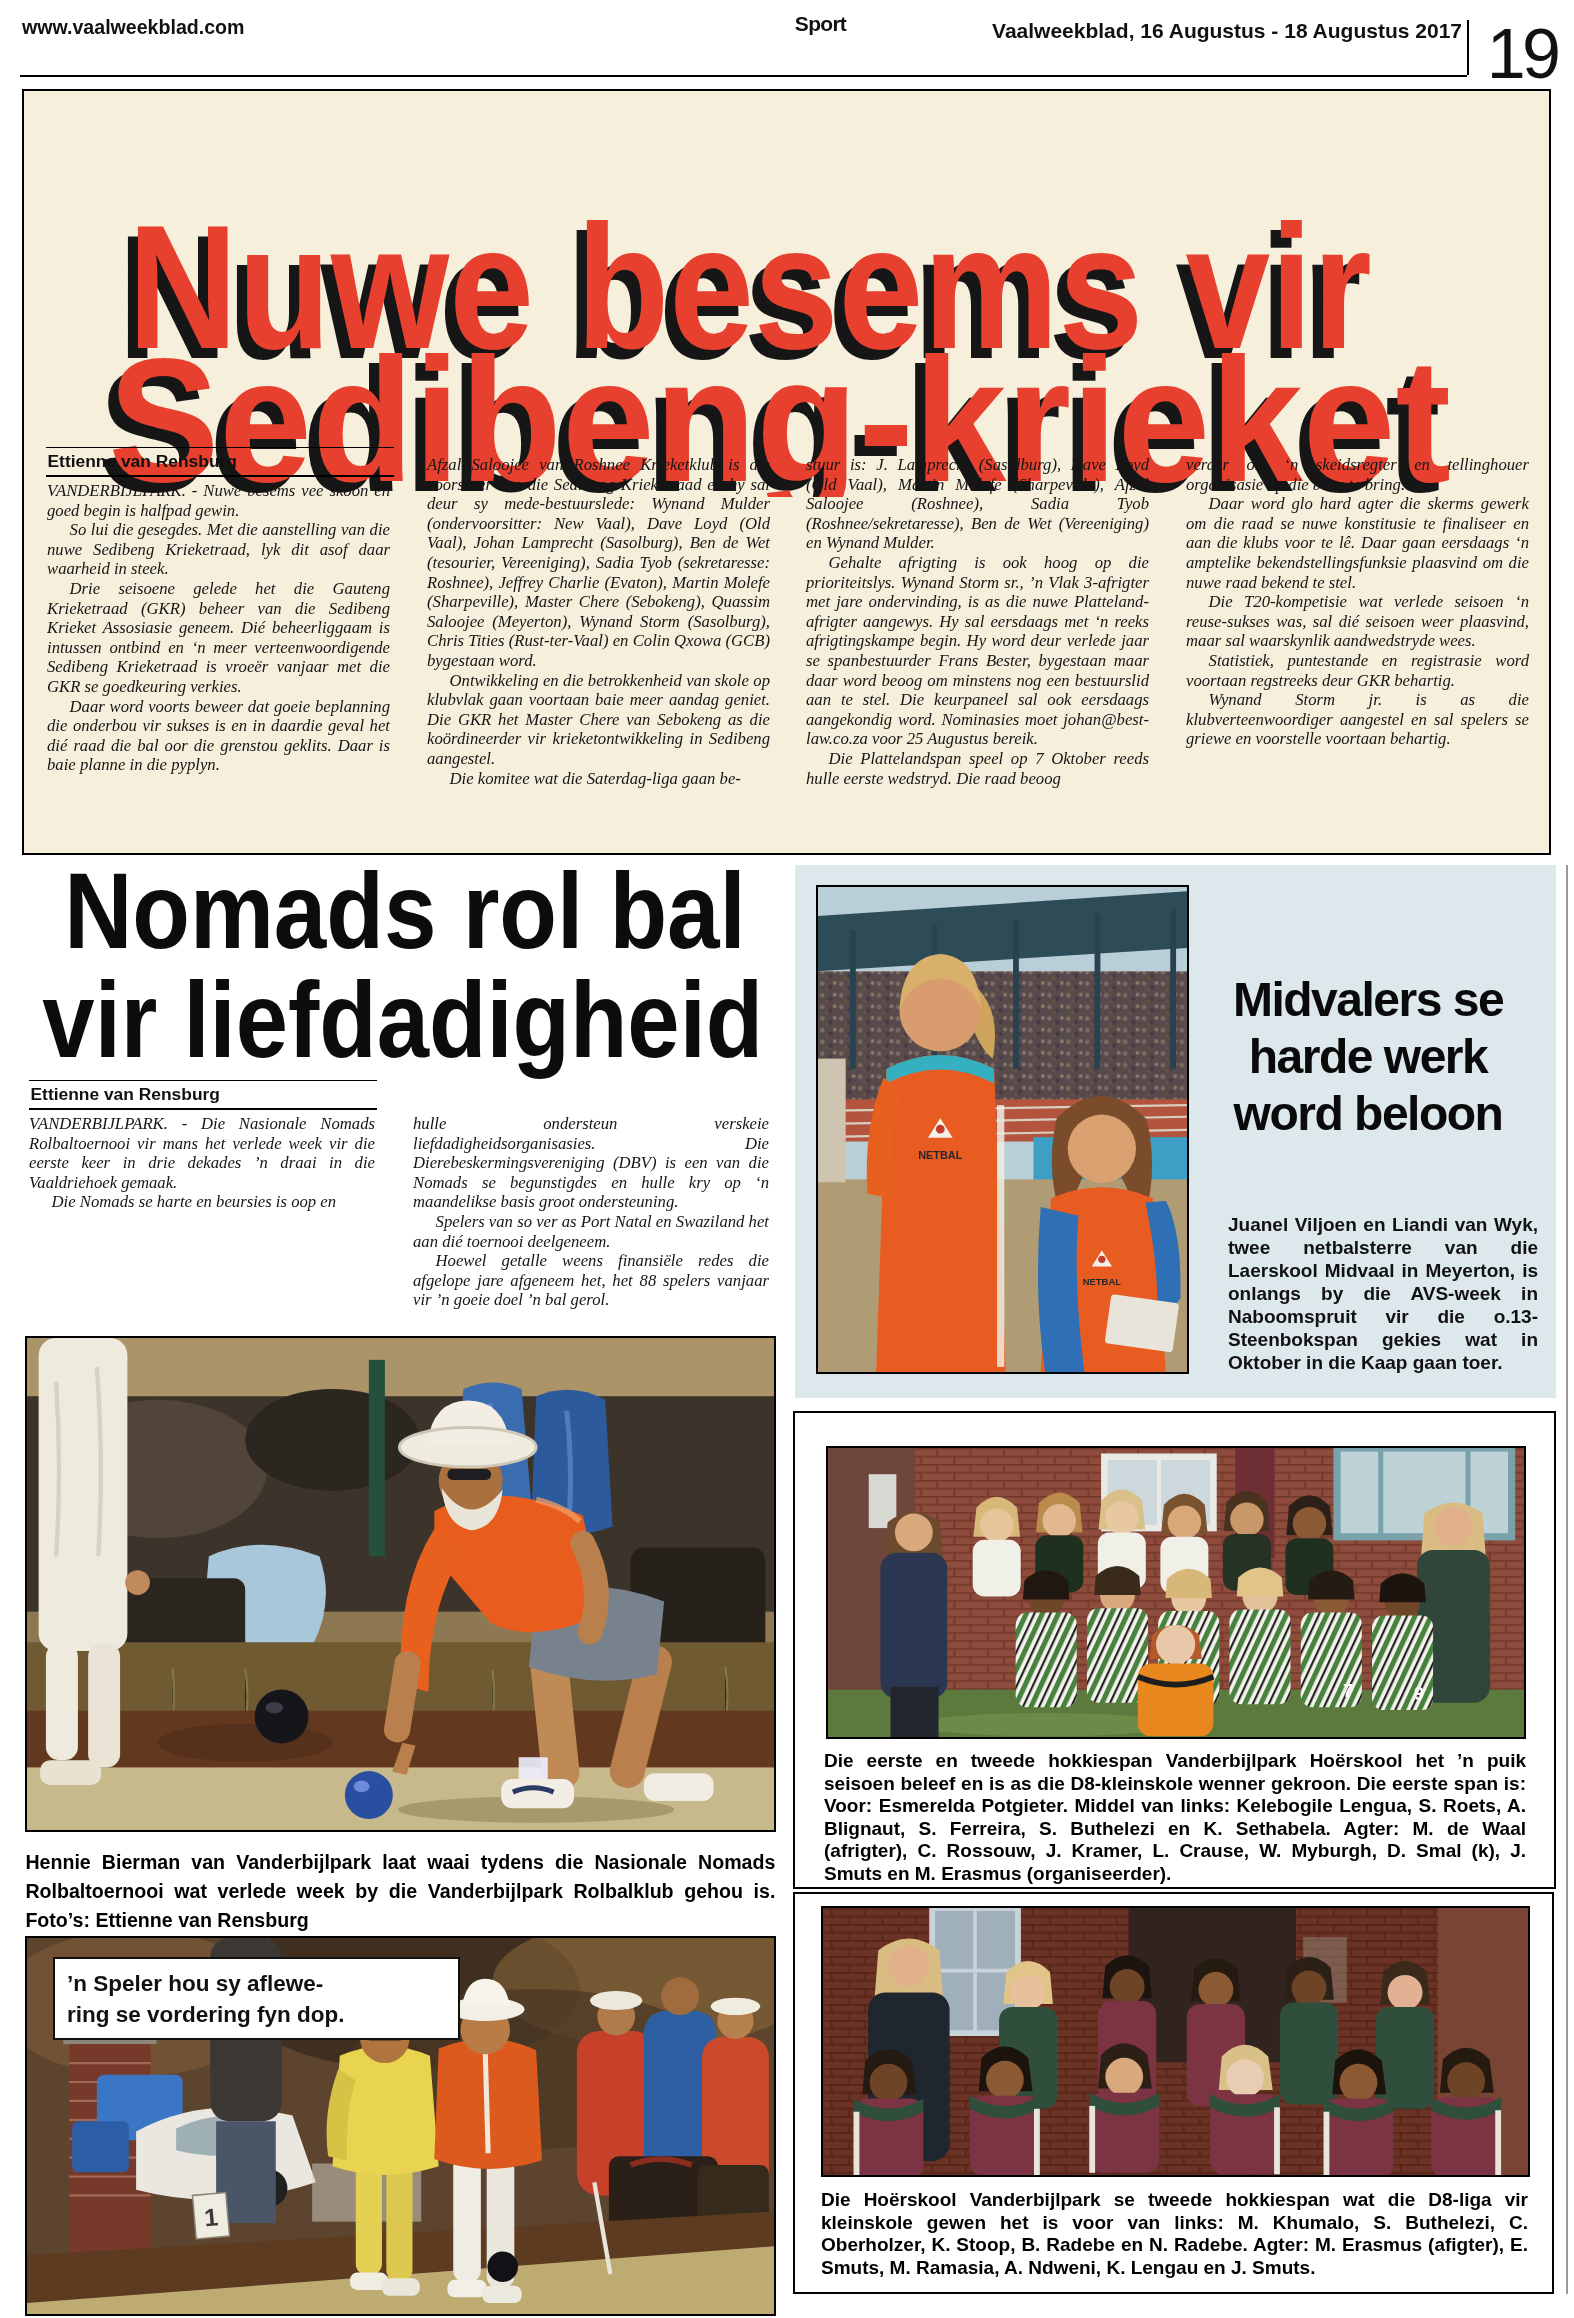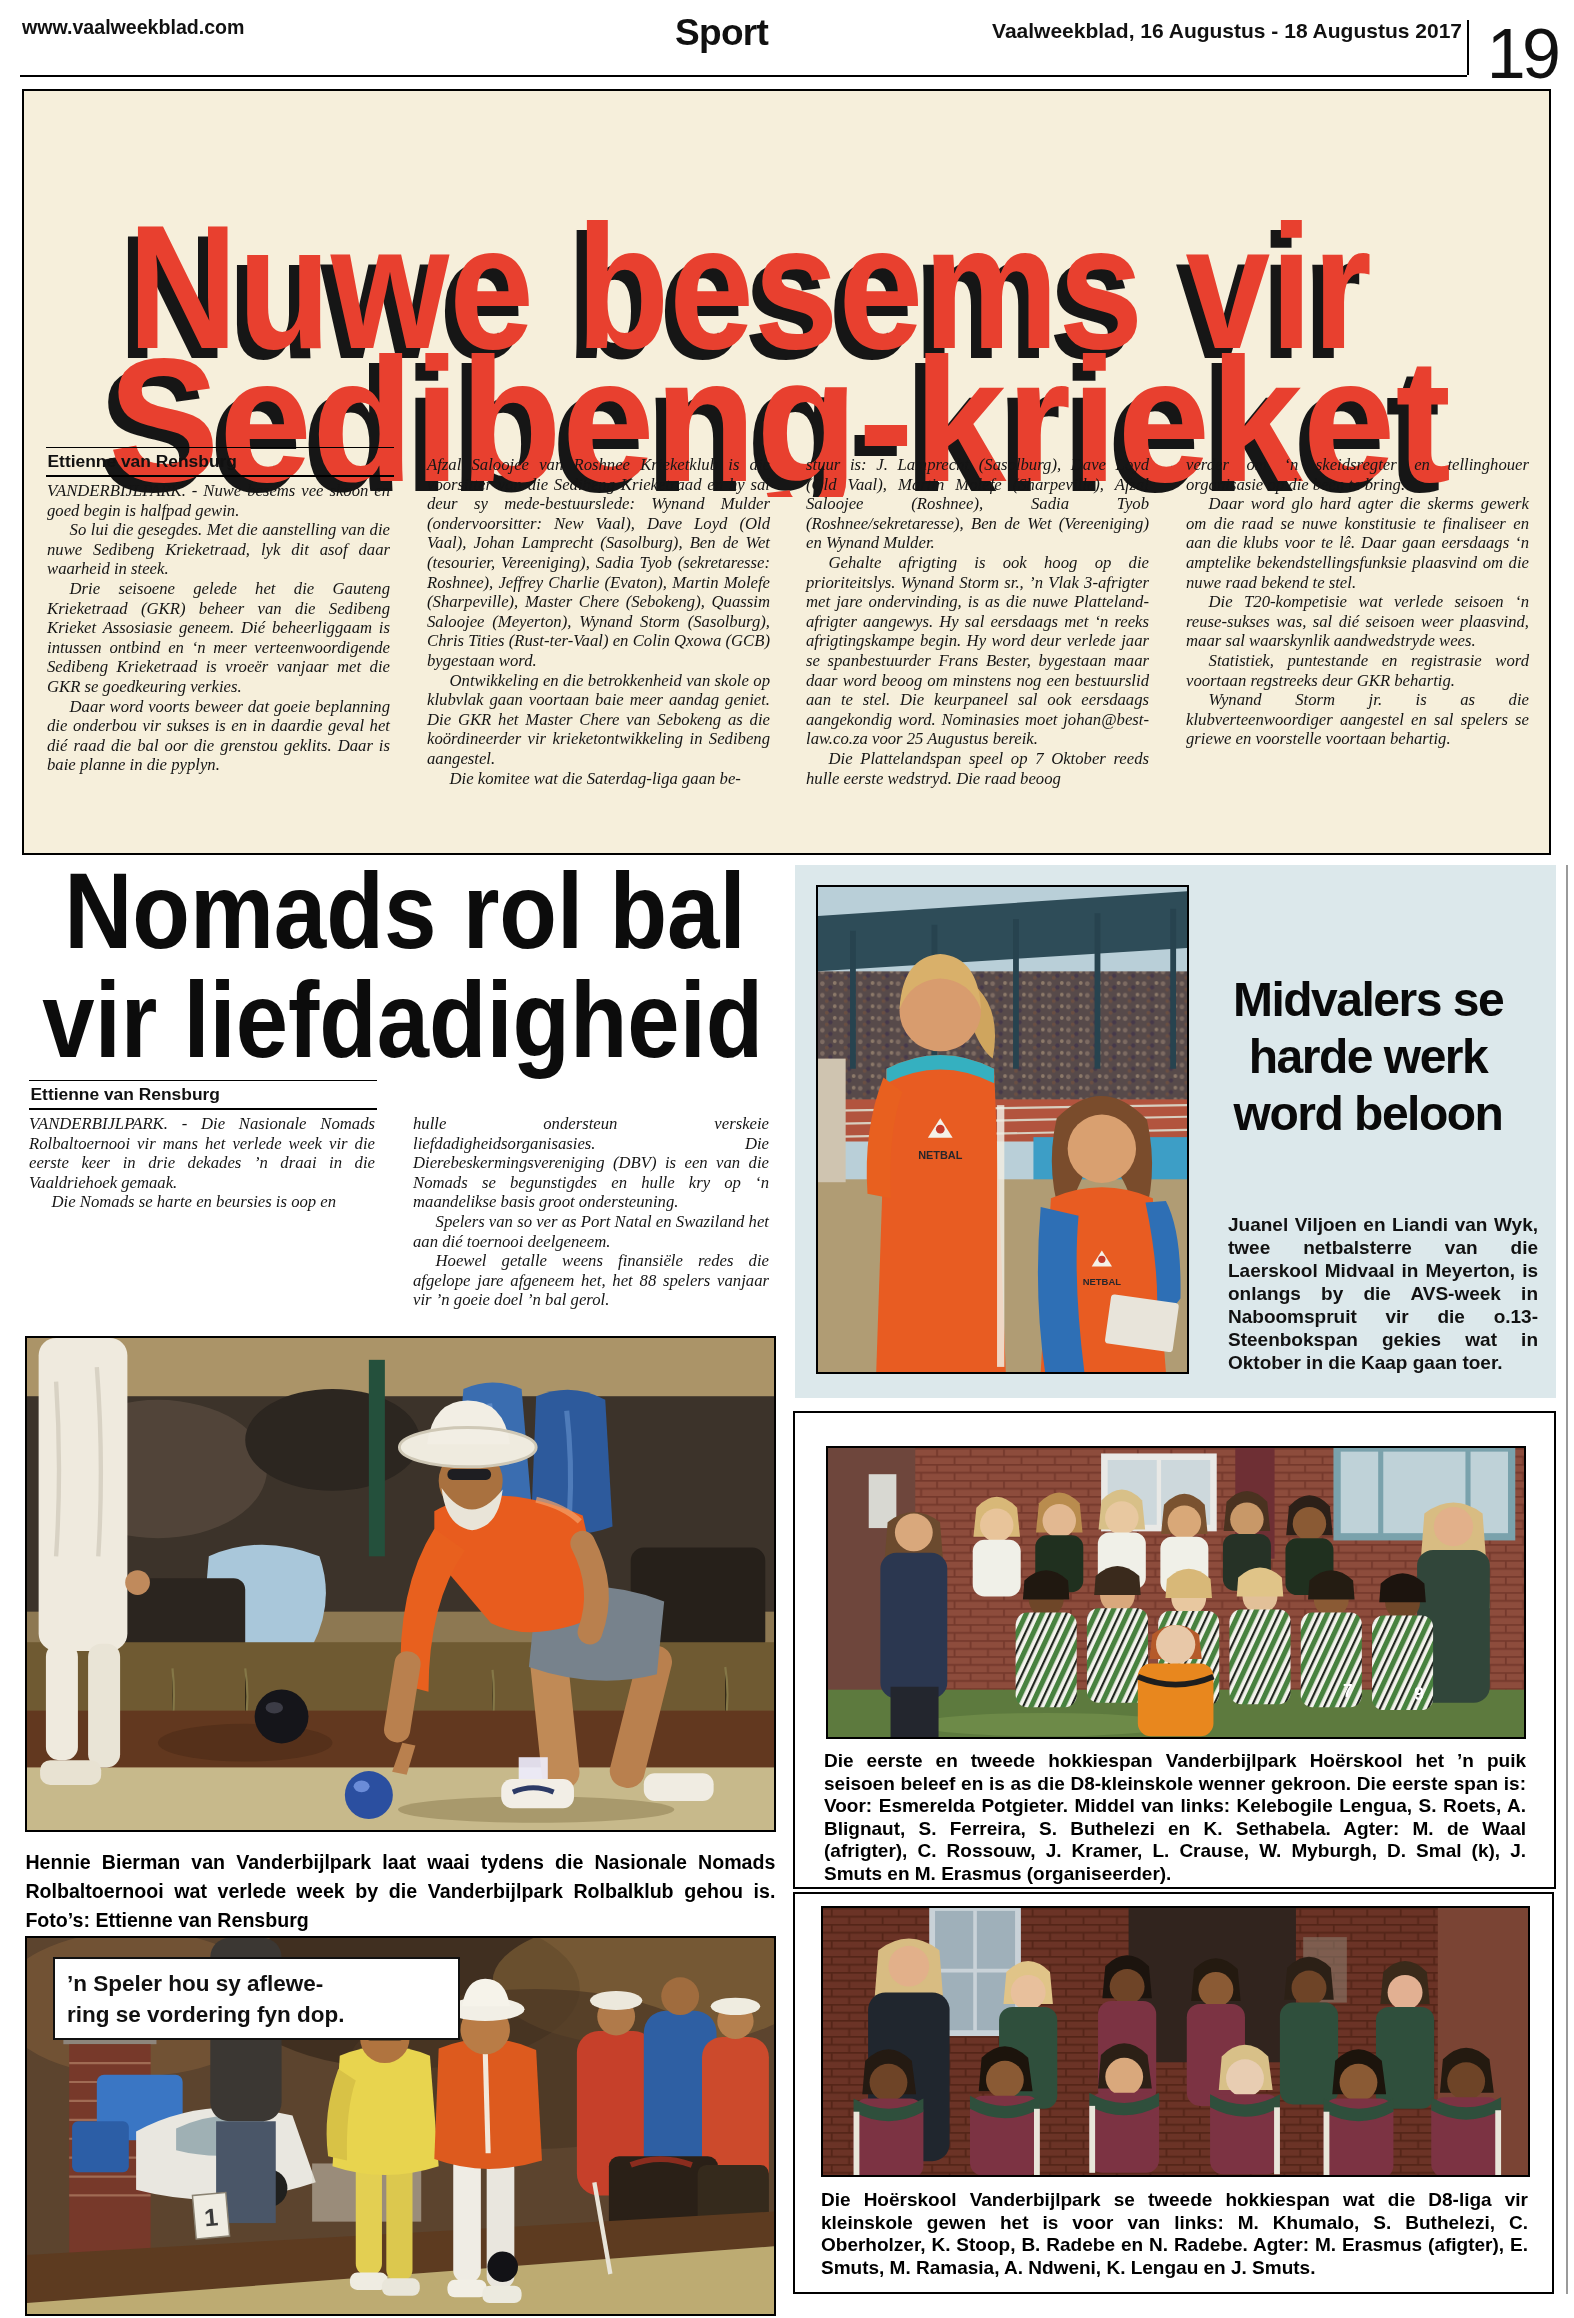--- a/index.html
+++ b/index.html
@@ -3,21 +3,21 @@
 <meta charset="utf-8">
 <style>
   html,body{margin:0;padding:0;}
   body{
     width:1574px;height:2319px;position:relative;background:#ffffff;
     font-family:"Liberation Sans",sans-serif;color:#111;overflow:hidden;
   }
   .abs{position:absolute;}
   
   .hdr-site{left:22px;top:16px;font-weight:bold;font-size:19.6px;}
-  .hdr-section{left:675px;top:11.6px;width:291px;font-weight:bold;font-size:37px;letter-spacing:-0.7px;}
+  .hdr-section{left:675px;top:11.6px;width:291px;text-align:center;font-weight:bold;font-size:21px;letter-spacing:-0.7px;}
   .hdr-edition{left:931px;top:19px;width:531px;text-align:right;font-weight:bold;font-size:21px;}
   .hdr-vrule{left:1467px;top:20.4px;width:2.2px;height:55px;background:#000;}
   .hdr-page{left:1473px;top:1.5px;width:98px;text-align:center;font-weight:normal;font-size:70px;letter-spacing:-3.6px;margin-top:12px;}
   .hdr-rule{left:20.4px;top:75px;width:1447px;height:2.2px;background:#000;}
   
   .art1-box{left:22px;top:89px;width:1529px;height:766px;background:#f6efdb;border:2.2px solid #000;box-sizing:border-box;}
   .headline-svg{left:0;top:10.2px;width:1525px;height:396px;}
   .byline{border-top:1.5px solid #000;border-bottom:2.2px solid #000;padding:2.9px 0 3.6px 1.5px;font-weight:bold;font-size:17.4px;}
   .byl1{left:22px;top:356px;width:346px;}
   .bodycol{font-family:"Liberation Serif",serif;font-size:16.7px;line-height:19.6px;text-align:justify;color:#151515;}

